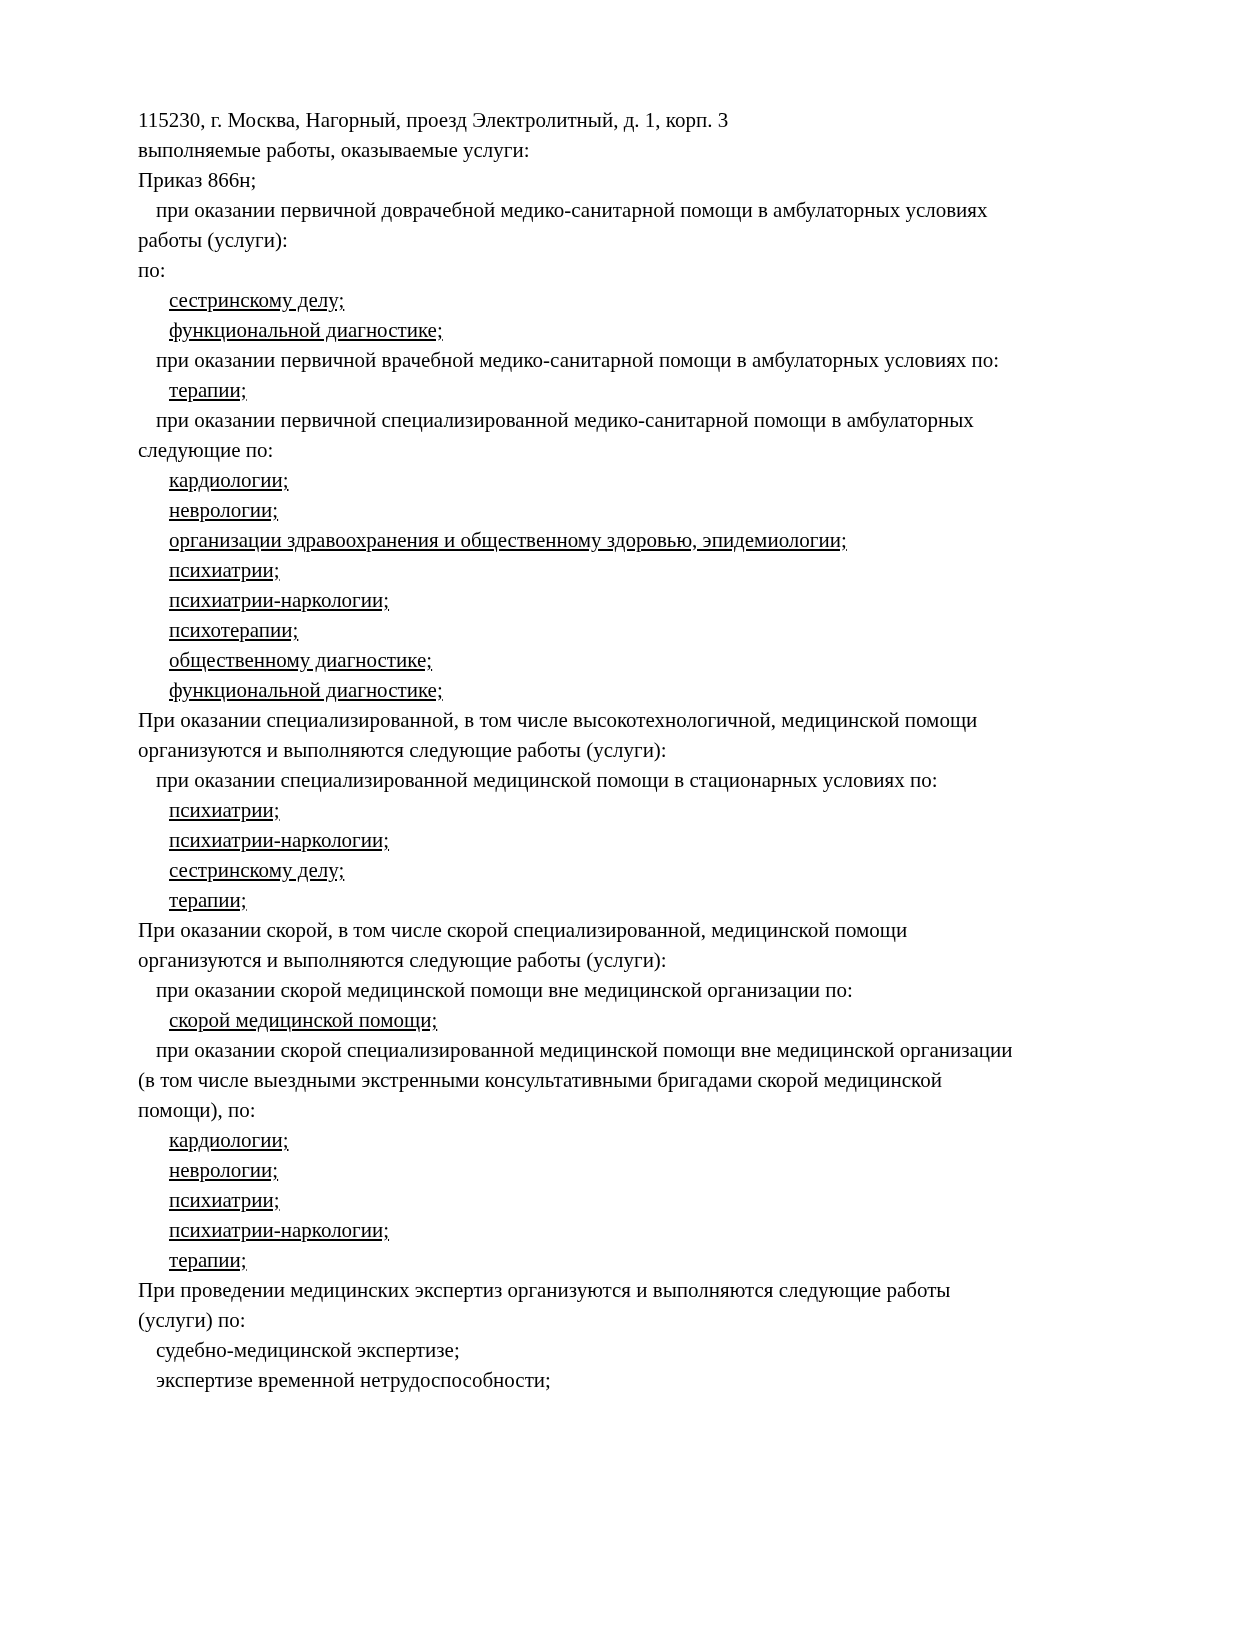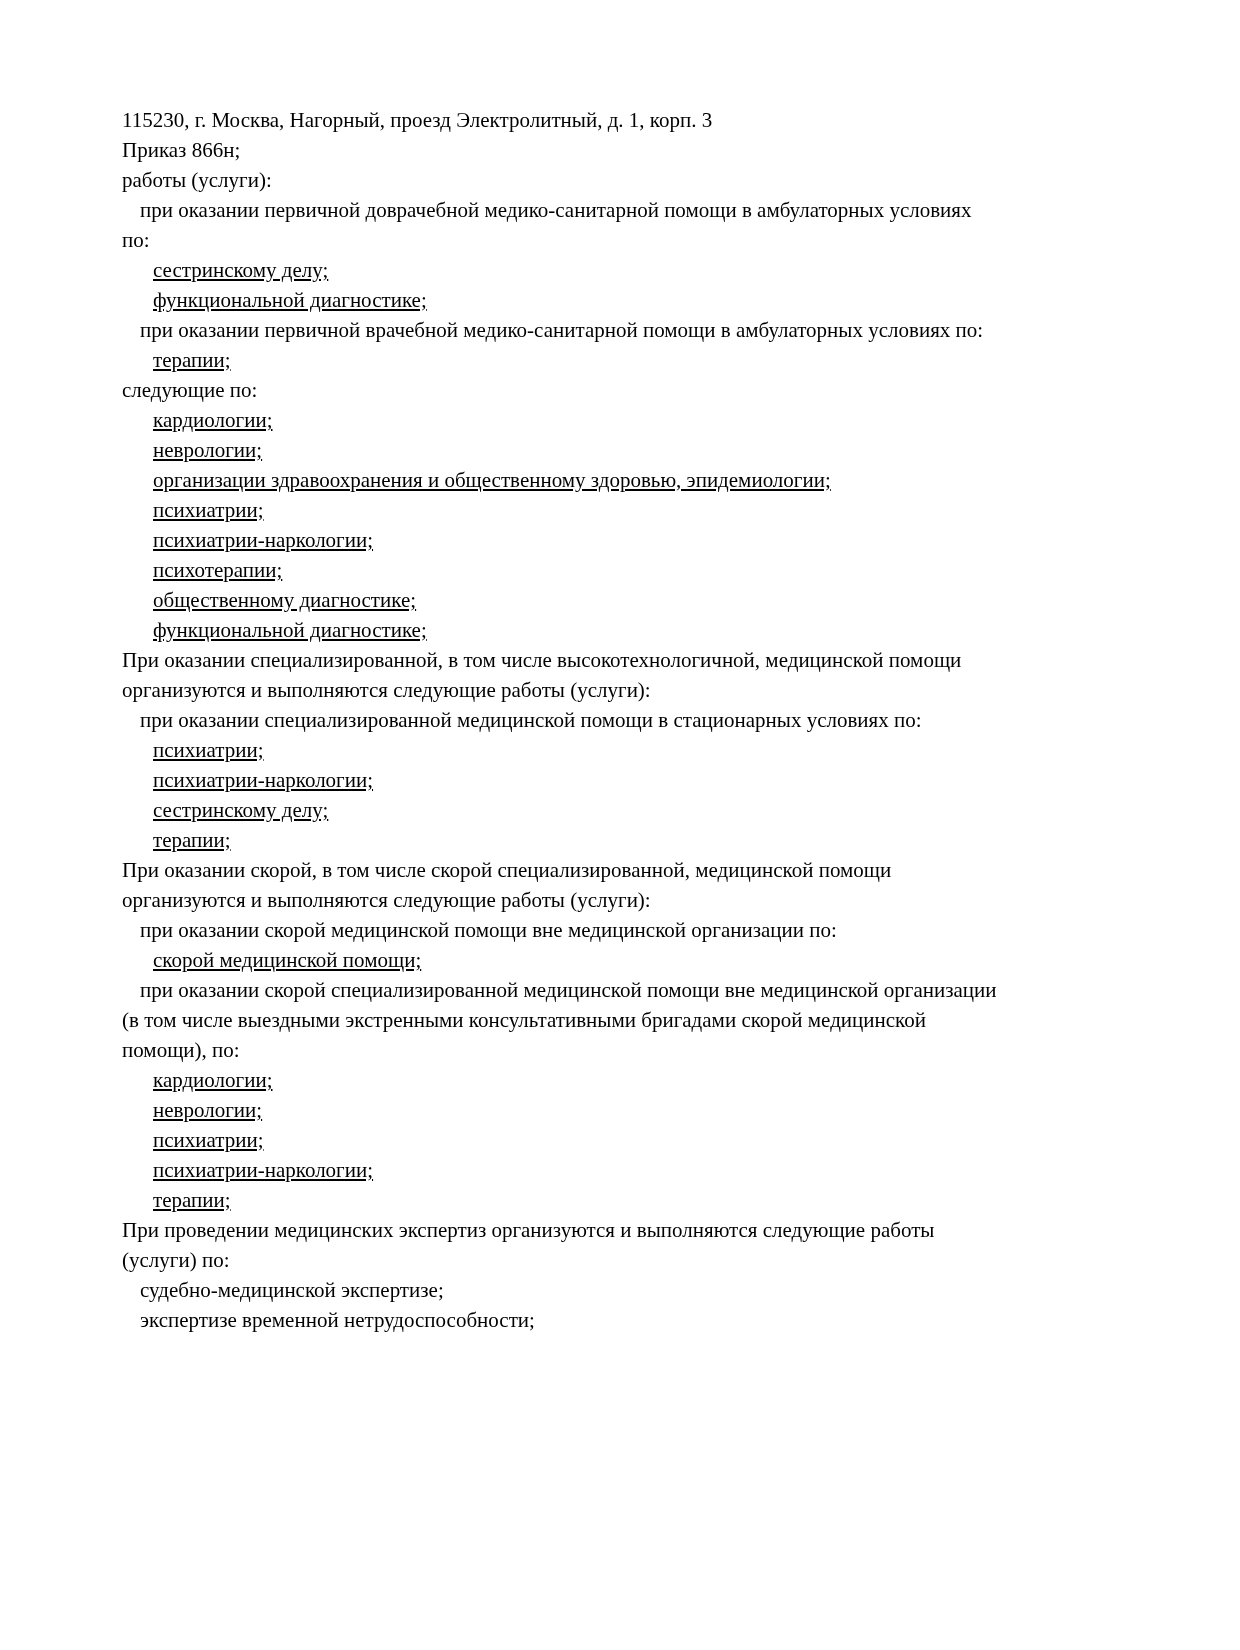--- a/index.html
+++ b/index.html
@@ -19,38 +19,41 @@
     top: 105px;
     width: 1060px;
     color: #000000;
     font-family: "Liberation Serif", "DejaVu Serif", serif;
     font-size: 21px;
     line-height: 30px;
     font-weight: 400;
   }
   .doc-line {
     white-space: nowrap;
+    margin-left: 16px;
   }
   .doc-line.indent-0 { padding-left: 0; }
   .doc-line.indent-1 { padding-left: 18px; }
   .doc-line.indent-2 { padding-left: 31px; text-decoration: underline; }
 </style>
 </head>
 <body style="background: rgb(255, 255, 255);">
 
 <div class="doc-text" style="color: rgb(0, 0, 0);">
     <div class="doc-line indent-0">115230, г. Москва, Нагорный, проезд Электролитный, д. 1, корп. 3</div>
+    <div class="doc-line indent-0">выполняемые работы, оказываемые услуги:</div>
     <div class="doc-line indent-0">Приказ 866н;</div>
+    <div class="doc-line indent-1">при оказании первичной доврачебной медико-санитарной помощи в амбулаторных условиях</div>
     <div class="doc-line indent-0">работы (услуги):</div>
-    <div class="doc-line indent-1">при оказании первичной доврачебной медико-санитарной помощи в амбулаторных условиях</div>
     <div class="doc-line indent-0">по:</div>
     <div class="doc-line indent-2">сестринскому делу;</div>
     <div class="doc-line indent-2">функциональной диагностике;</div>
     <div class="doc-line indent-1">при оказании первичной врачебной медико-санитарной помощи в амбулаторных условиях по:</div>
     <div class="doc-line indent-2">терапии;</div>
+    <div class="doc-line indent-1">при оказании первичной специализированной медико-санитарной помощи в амбулаторных</div>
     <div class="doc-line indent-0">следующие по:</div>
     <div class="doc-line indent-2">кардиологии;</div>
     <div class="doc-line indent-2">неврологии;</div>
     <div class="doc-line indent-2">организации здравоохранения и общественному здоровью, эпидемиологии;</div>
     <div class="doc-line indent-2">психиатрии;</div>
     <div class="doc-line indent-2">психиатрии-наркологии;</div>
     <div class="doc-line indent-2">психотерапии;</div>
     <div class="doc-line indent-2">общественному диагностике;</div>
     <div class="doc-line indent-2">функциональной диагностике;</div>
     <div class="doc-line indent-0">При оказании специализированной, в том числе высокотехнологичной, медицинской помощи</div>

